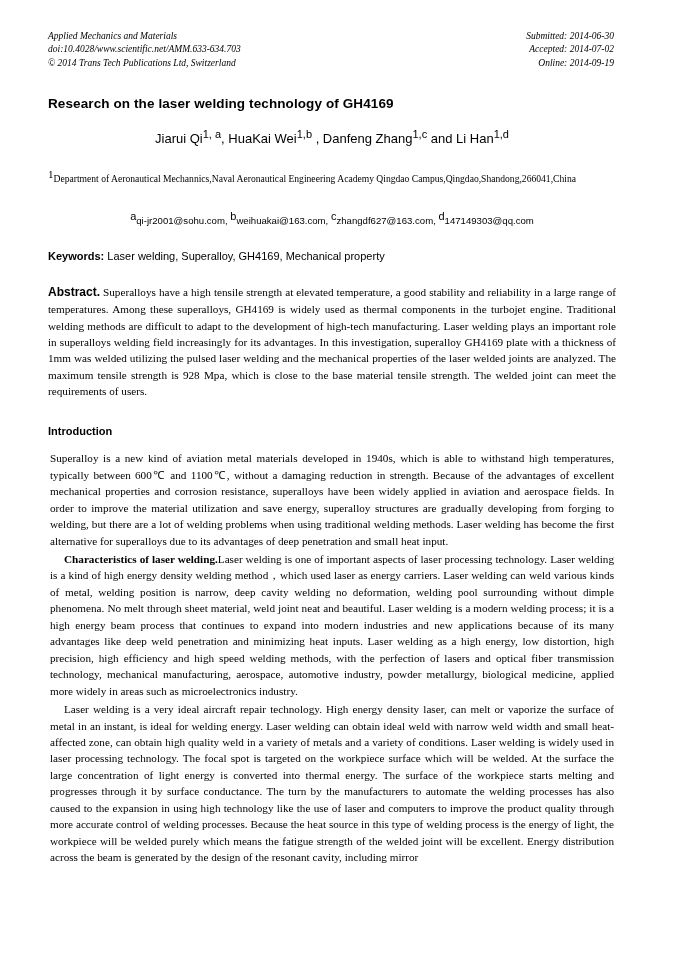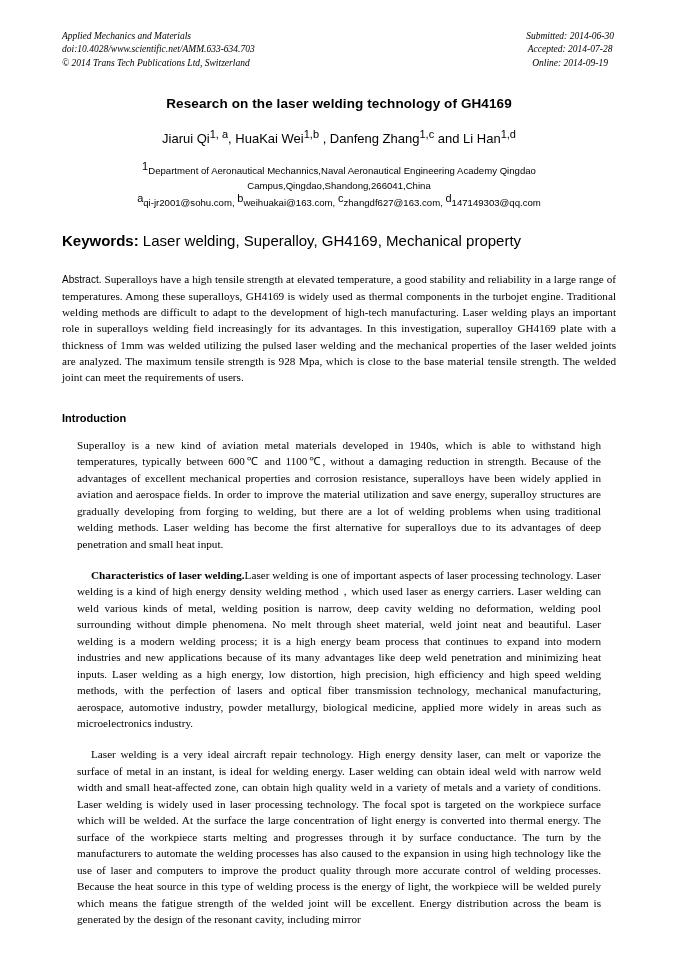--- a/index.html
+++ b/index.html
@@ -12,106 +12,105 @@
     height: 959px;
     font-family: "Liberation Serif", serif;
     color: #000000;
     overflow: hidden;
   }
   .page {
     position: relative;
     width: 678px;
     height: 959px;
     box-sizing: border-box;
-    padding: 30px 62px 10px 62px;
+    padding: 30px 62px 10px 48px;
   }
   
   .header {
     display: flex;
     justify-content: space-between;
     align-items: flex-start;
     font-style: italic;
     font-size: 9.5px;
     line-height: 1.42;
   }
   .header-left div, .header-right div {
     white-space: nowrap;
   }
   .header-right {
-    text-align: center;
+    text-align: right;
     padding-right: 2px;
   }
   
   .title {
-    text-align: center;
+    text-align: left;
     font-family: "Liberation Sans", sans-serif;
     font-weight: bold;
     font-size: 13.5px;
     margin-top: 26px;
     letter-spacing: 0.1px;
   }
   
   .authors {
     text-align: center;
     font-family: "Liberation Sans", sans-serif;
     font-size: 13px;
     margin-top: 20px;
     line-height: 1.3;
   }
   .authors sup, .affil sup, .emails sup {
     font-size: 11px;
     vertical-align: super;
     line-height: 0;
   }
   .affil {
-    text-align: center;
-    font-family: Liberation Sans, sans-serif;
+    font-family: Liberation Serif, serif;
     font-size: 9.6px;
-    margin-top: 16px;
+    margin-top: 24px;
     line-height: 1.5;
   }
   .emails {
     text-align: center;
     font-family: "Liberation Sans", sans-serif;
     font-size: 9.6px;
-    margin-top: 4px;
+    margin-top: 28px;
   }
   
   .keywords {
     font-family: "Liberation Sans", sans-serif;
-    font-size: 15px;
+    font-size: 11px;
     margin-top: 24px;
   }
   .keywords .kw-label {
     font-weight: bold;
   }
   
   .abstract {
     margin-top: 22px;
     font-size: 11.2px;
     line-height: 1.46;
     text-align: justify;
   }
   .abstract .ab-label {
     font-family: "Liberation Sans", sans-serif;
-    font-weight: normal;
-    font-size: 10px;
+    font-weight: bold;
+    font-size: 12px;
   }
   
   .sec-head {
     font-family: "Liberation Sans", sans-serif;
     font-weight: bold;
     font-size: 11px;
     margin-top: 26px;
   }
   p.body {
     font-size: 11.2px;
     line-height: 1.47;
     text-align: justify;
-    margin: 15px;
+    margin: 2px;
     margin-top: 13px;
   }
   p.body.indent {
     margin-top: 0;
     text-indent: 14px;
   }
   .run-in {
     font-weight: bold;
   }
 </style>
@@ -121,21 +120,21 @@
 <div class="page">
 
   <div class="header">
     <div class="header-left">
       <div>Applied Mechanics and Materials</div>
       <div>doi:10.4028/www.scientific.net/AMM.633-634.703</div>
       <div>© 2014 Trans Tech Publications Ltd, Switzerland</div>
     </div>
     <div class="header-right">
       <div>Submitted: 2014-06-30</div>
-      <div>Accepted: 2014-07-28</div>
+      <div>Accepted: 2014-07-02</div>
       <div>Online: 2014-09-19</div>
     </div>
   </div>
 
   <div class="title">Research on the laser welding technology of GH4169</div>
 
   <div class="authors">
     <span>Jiarui Qi</span><sup>1, a</sup><span>, HuaKai Wei</span><sup>1,b</sup><span> , Danfeng Zhang</span><sup>1,c</sup><span> and Li Han</span><sup>1,d</sup>
   </div>
 

